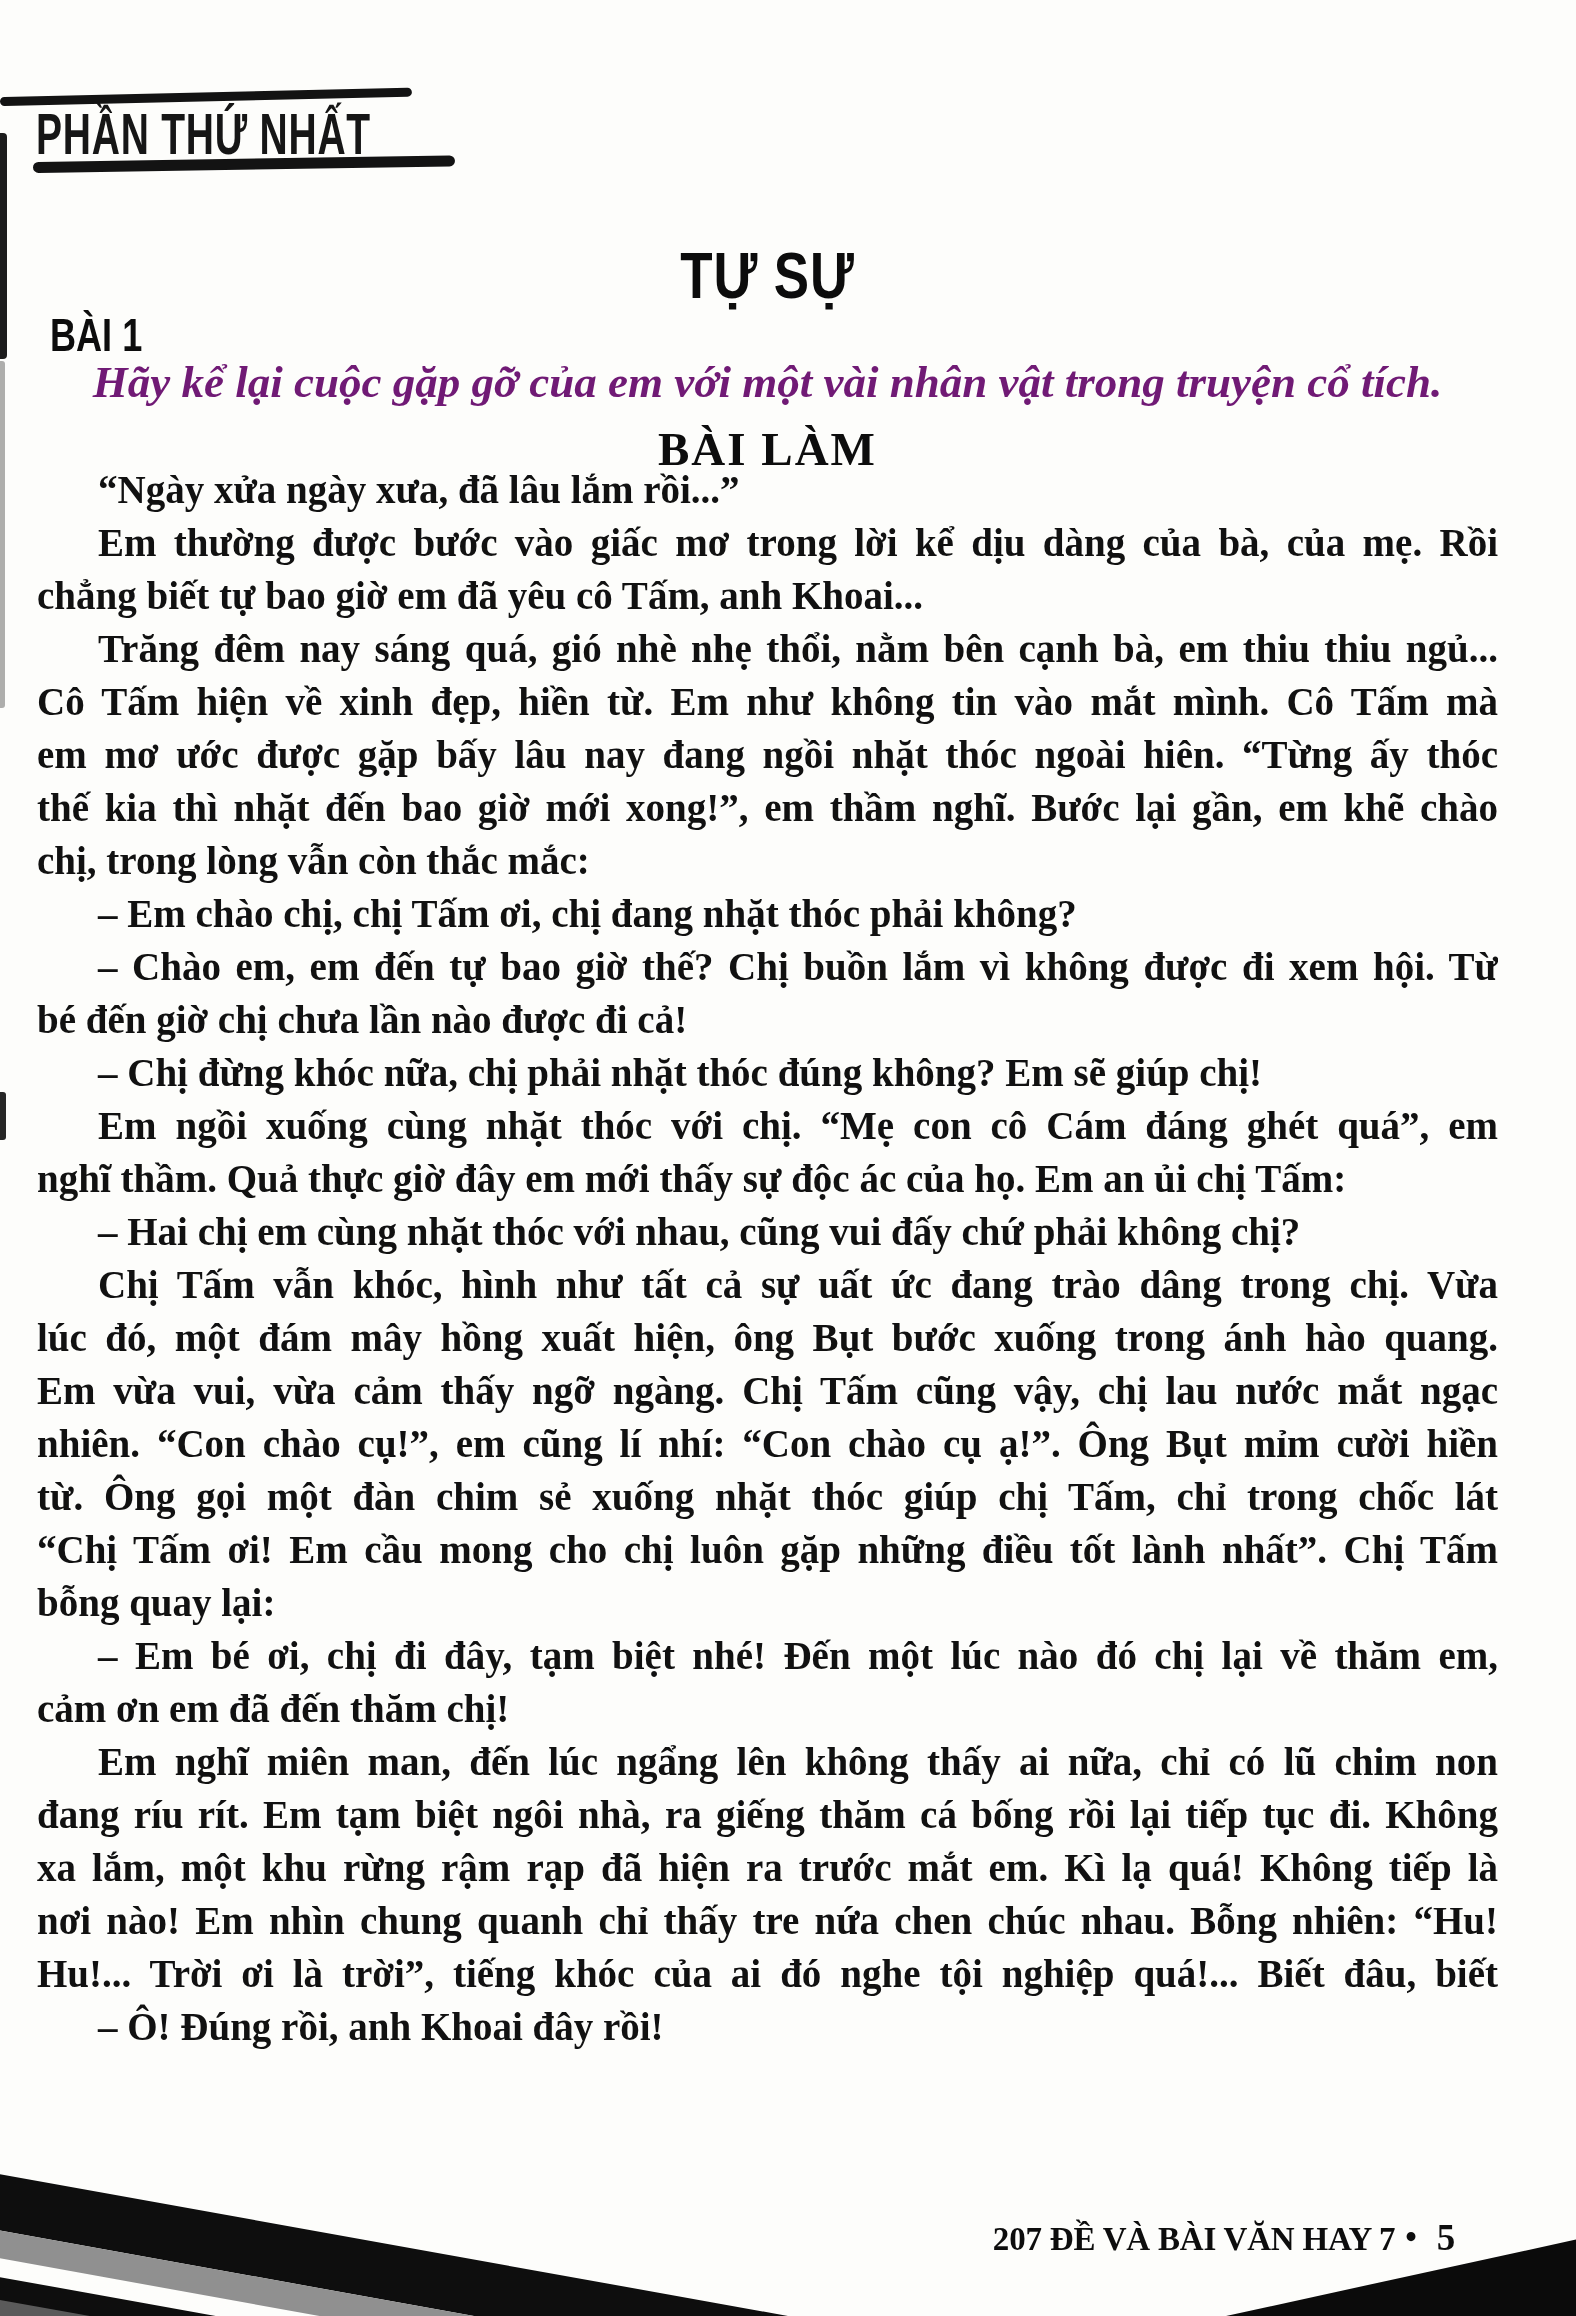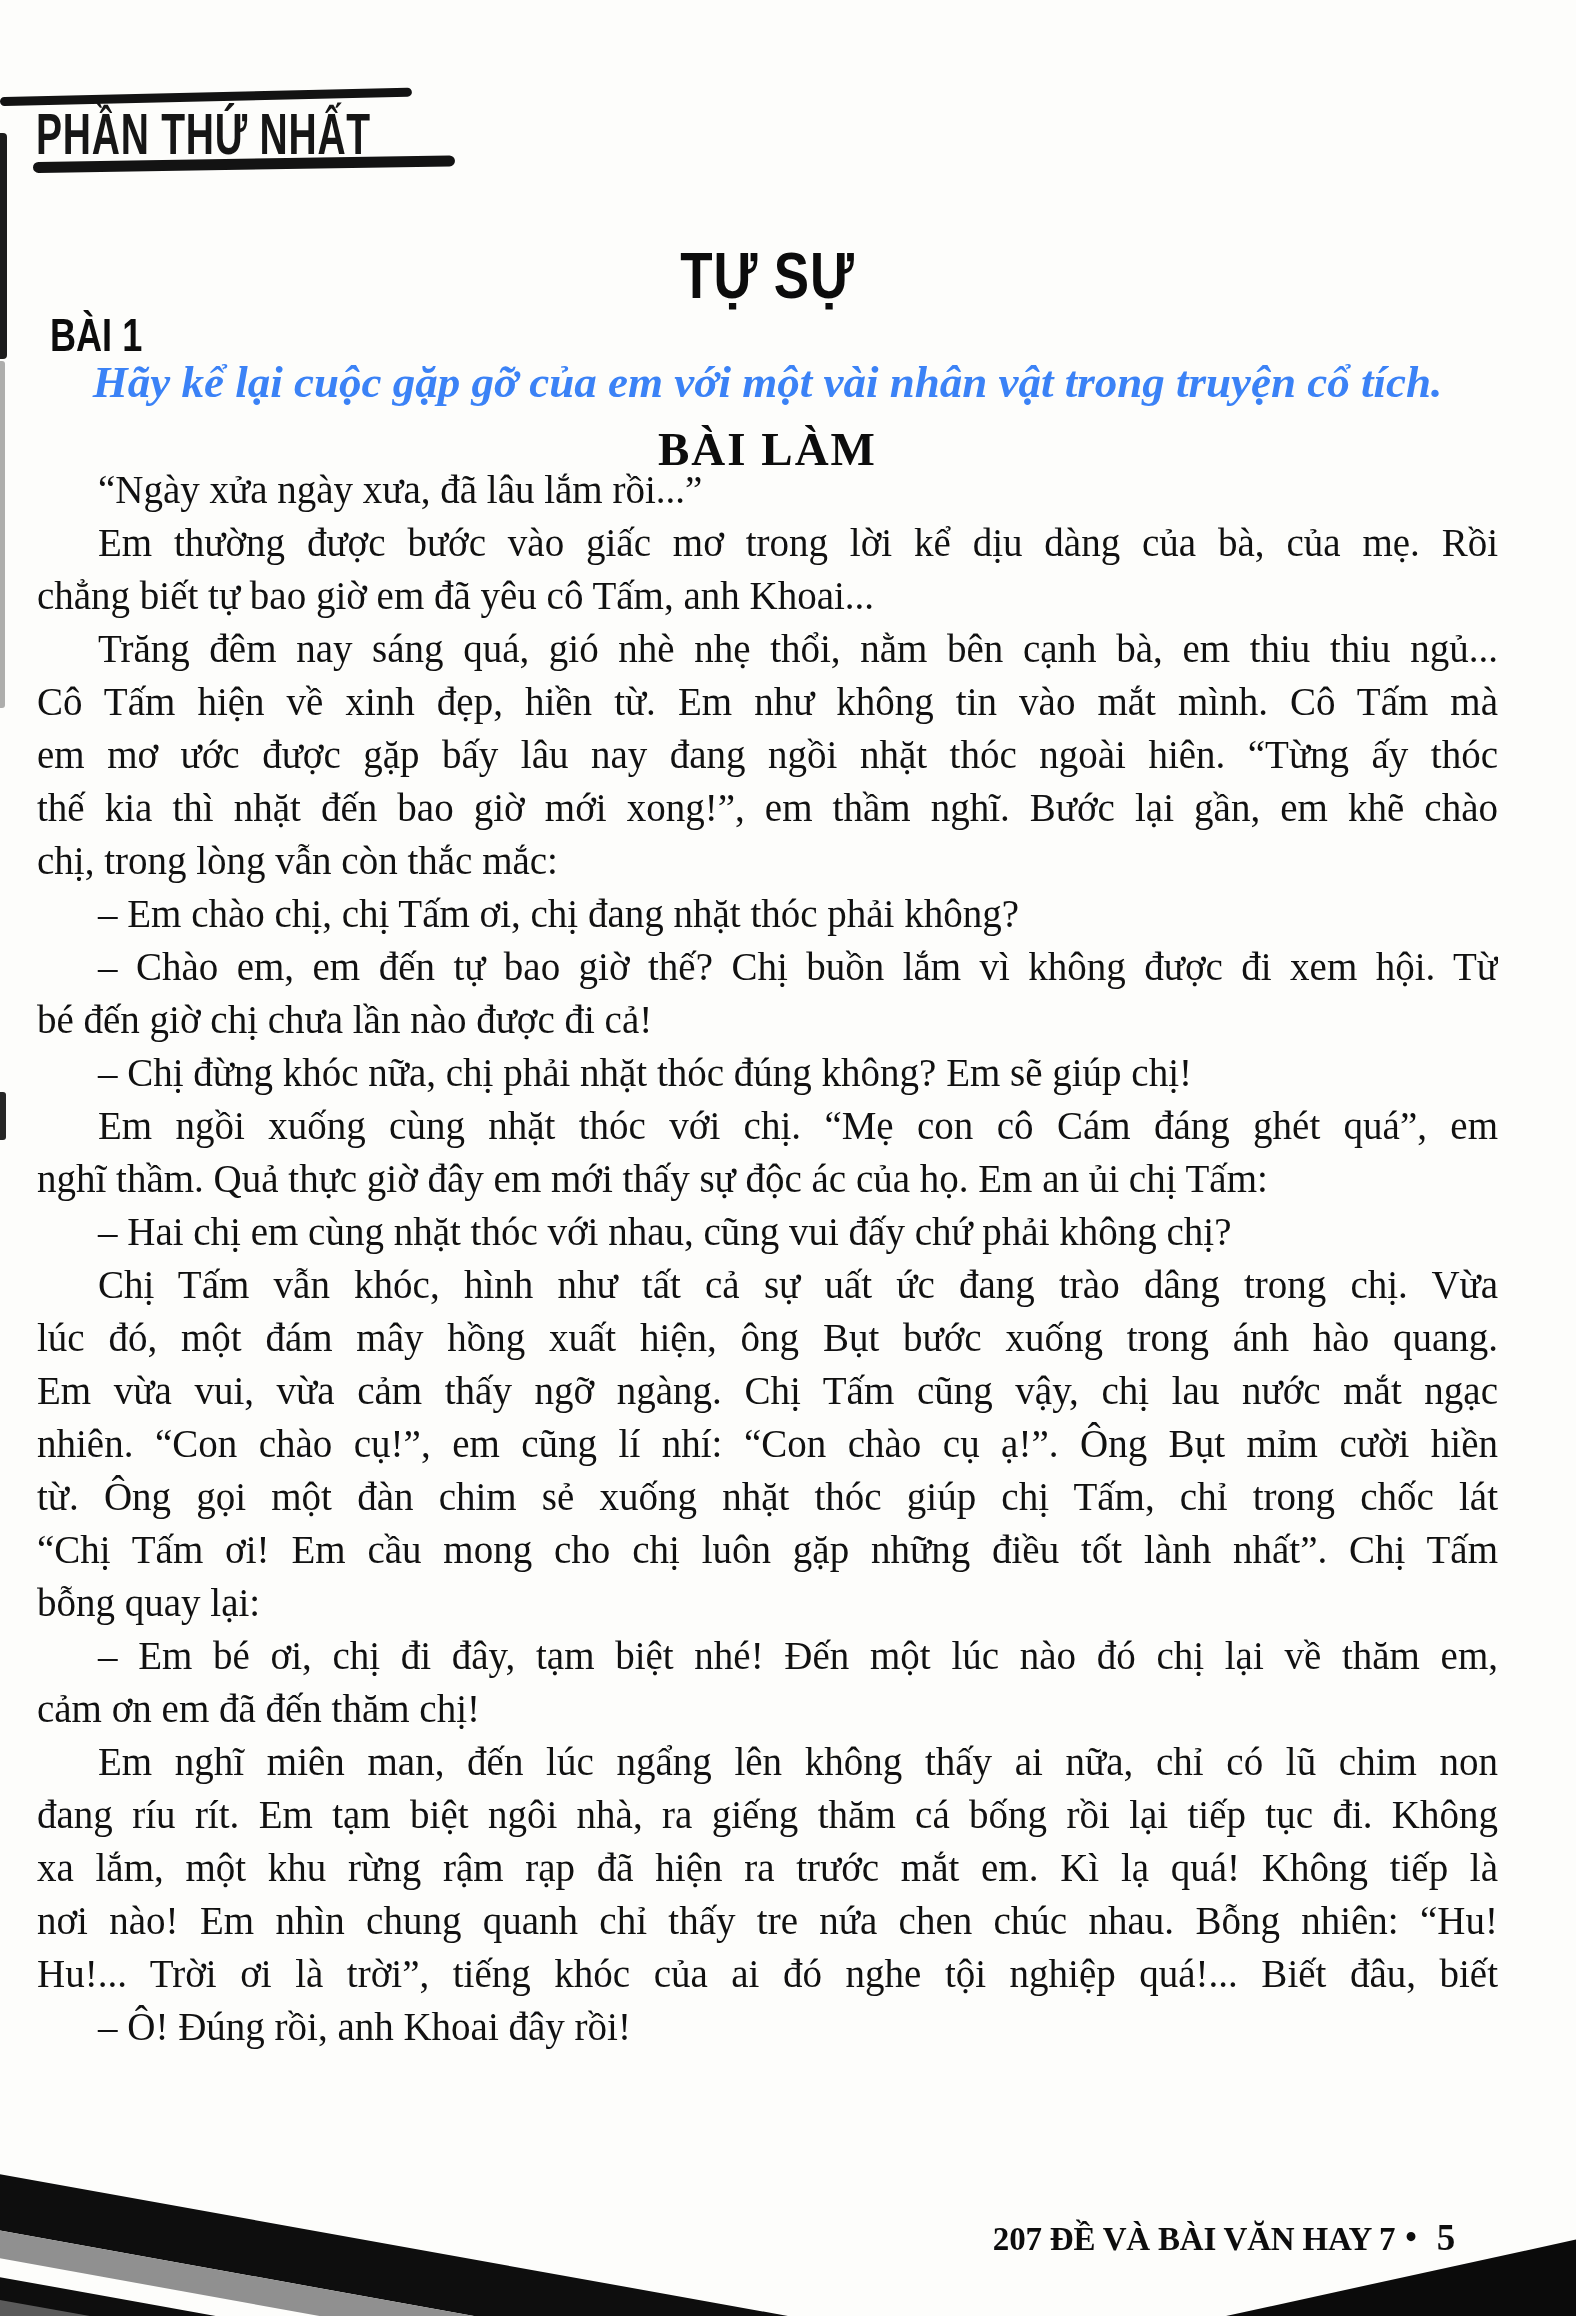--- a/index.html
+++ b/index.html
@@ -49,32 +49,32 @@
     position:absolute; left:50px; top:309px;
     font-family:"Liberation Sans", sans-serif; font-weight:bold;
     font-size:44px; letter-spacing:0px;
     transform:scale(0.82,1.05); transform-origin:left top;
     color:#0d0d0d; white-space:nowrap;
   }
   .prompt-line {
     position:absolute; left:37px; top:356px; width:1461px;
     text-align:center;
     font-style:italic; font-weight:bold; font-size:45px;
-    white-space:nowrap; color:#3b82f6;
+    white-space:nowrap; color:#701a75;
   }
   .essay-heading {
     position:absolute; left:37px; top:422px; width:1461px;
     text-align:center; font-weight:bold; font-size:47px;
     letter-spacing:2px; color:#0d0d0d;
   }
 
   
   .essay-body {
     position:absolute; left:37px; top:463px; width:1461px;
-    font-size:39px; line-height:53px; color:#111;
+    font-size:39px; line-height:53px; color:#111;font-weight:bold;
   }
   .essay-body .line { height:53px; overflow:hidden; text-align:left; white-space:nowrap; }
   .essay-body .line.just { text-align:justify; text-align-last:justify; white-space:normal; }
   .essay-body .line.indent { text-indent:61px; }
 
   
   .footer {
     position:absolute; top:2216px; right:121px;
     font-weight:bold; font-size:33px; letter-spacing:-0.2px;
     color:#0d0d0d; white-space:nowrap;text-align:right;

